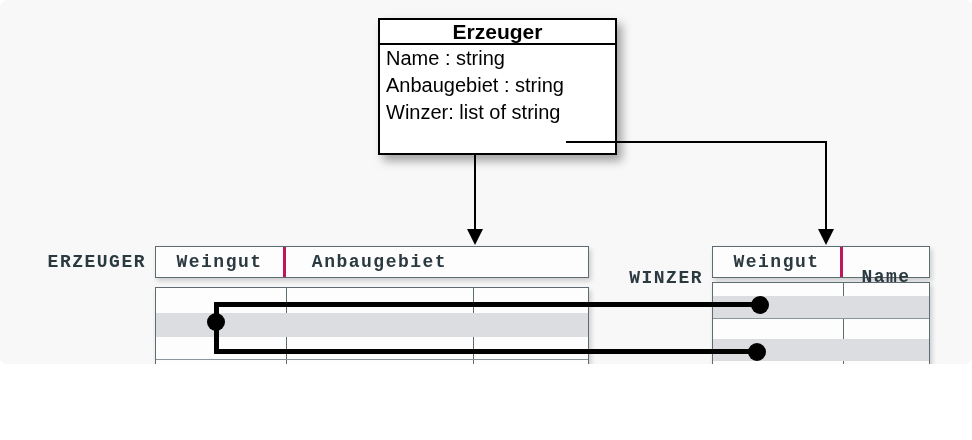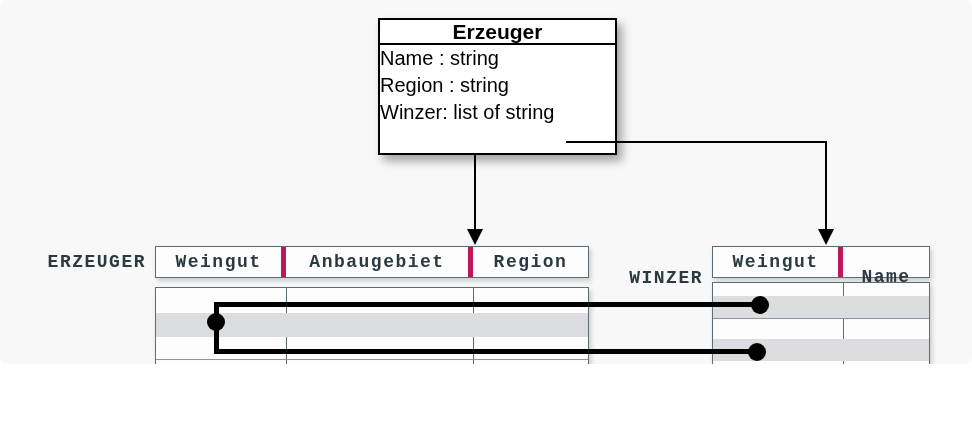--- a/index.html
+++ b/index.html
@@ -13,21 +13,21 @@
   .class-box {
     position:absolute; left:378px; top:18px; width:235px; height:133px;
     background:#ffffff; border:2px solid #000;
     box-shadow:5px 6px 9px rgba(0,0,0,0.35);
   }
   .class-title {
     height:23px; line-height:23px; border-bottom:2px solid #000;
     text-align:center; font-weight:bold; font-size:21px; color:#000;
   }
   .class-attr {
-    height:27px; line-height:27px; 
+    height:27px; line-height:27px; padding-left:6px;
     font-size:20px; color:#000; white-space:nowrap;
   }
   
   .thin-line { position:absolute; background:#000; }
   .arrow-head {
     position:absolute; width:0; height:0;
     border-left:8px solid transparent; border-right:8px solid transparent;
     border-top:16px solid #000;
   }
   
@@ -39,21 +39,21 @@
   
   .tbl-header {
     position:absolute; display:flex; background:#fdfdfe;
     border:1px solid #5c6c72; box-sizing:border-box;
     box-shadow:2px 3px 5px rgba(0,0,0,0.18);
   }
   .tbl-header .cell {
     height:100%; display:flex; align-items:center; justify-content:center;
     font-family:"Liberation Mono", monospace; font-weight:bold;
     font-size:18px; letter-spacing:1.5px; color:#2b3940;
-    border-right:5px solid #be185d; box-sizing:border-box;
+    border-right:3px solid #be185d; box-sizing:border-box;
   }
   .tbl-header .cell:last-child { border-right:none; }
   
   .tbl-body {
     position:absolute; background:#fdfdfe;
     border:1px solid #5c6c72; box-sizing:border-box;
     box-shadow:2px 3px 5px rgba(0,0,0,0.18);
   }
   .col-line { position:absolute; top:0; bottom:0; width:1px; background:#5c6c72; }
   .row-line { position:absolute; left:0; right:0; height:1px; background:#8a969b; }
@@ -66,37 +66,36 @@
   }
 </style>
 </head>
 <body>
 
 <div class="canvas">
 
   <div class="class-box">
     <div class="class-title">Erzeuger</div>
     <div class="class-attr">Name : string</div>
-    <div class="class-attr">Region : string</div>
+    <div class="class-attr">Anbaugebiet : string</div>
     <div class="class-attr">Winzer: list of string</div>
   </div>
 
   <div class="thin-line" style="left:474px; top:155px; width:2px; height:76px;"></div>
   <div class="arrow-head" style="left:467px; top:229px;"></div>
 
   <div class="thin-line" style="left:566px; top:141px; width:261px; height:2px;"></div>
   <div class="thin-line" style="left:825px; top:141px; width:2px; height:90px;"></div>
   <div class="arrow-head" style="left:818px; top:229px;"></div>
 
   <div class="tbl-label" style="left:32px; top:252px; width:114px;">ERZEUGER</div>
 
   <div class="tbl-header" style="left:155px; top:246px; width:434px; height:32px;">
     <div class="cell" style="width:130px;">Weingut</div>
     <div class="cell" style="width:187px;">Anbaugebiet</div>
-    <div class="cell" style="flex:1;">Region</div>
   </div>
 
   <div class="tbl-body" style="left:155px; top:287px; width:434px; height:115px;">
     <div class="col-line" style="left:130px;"></div>
     <div class="col-line" style="left:317px;"></div>
     <div class="row-line" style="top:71px;"></div>
     <div class="row-line" style="top:93px;"></div>
     <div class="hl-row" style="top:25px; height:24px;"></div>
   </div>
 

